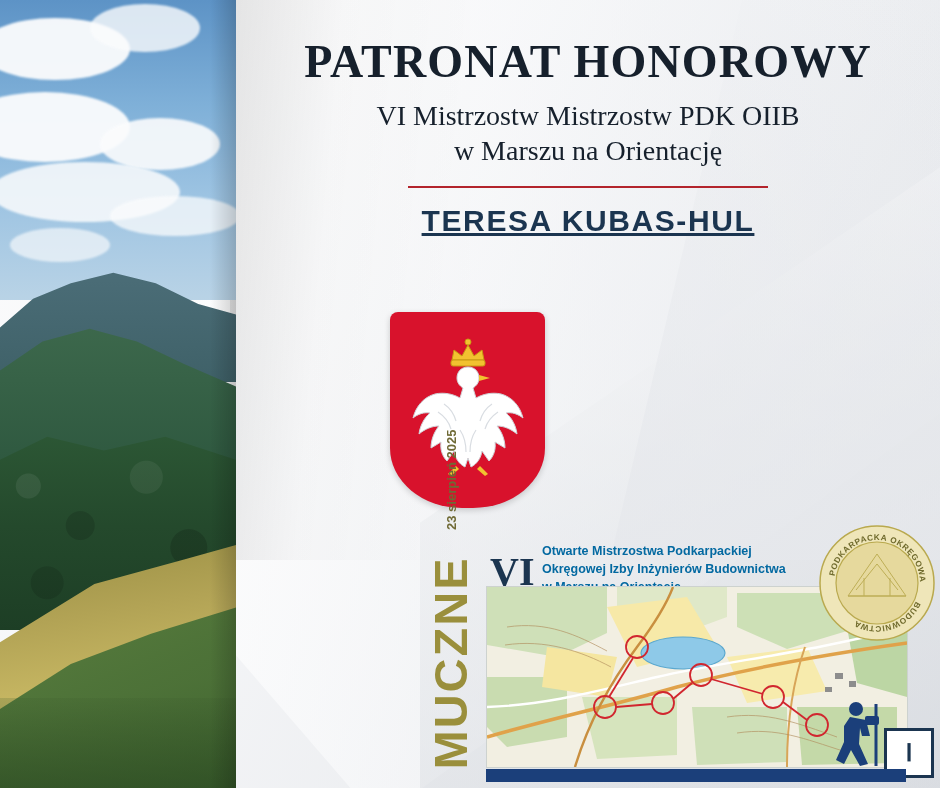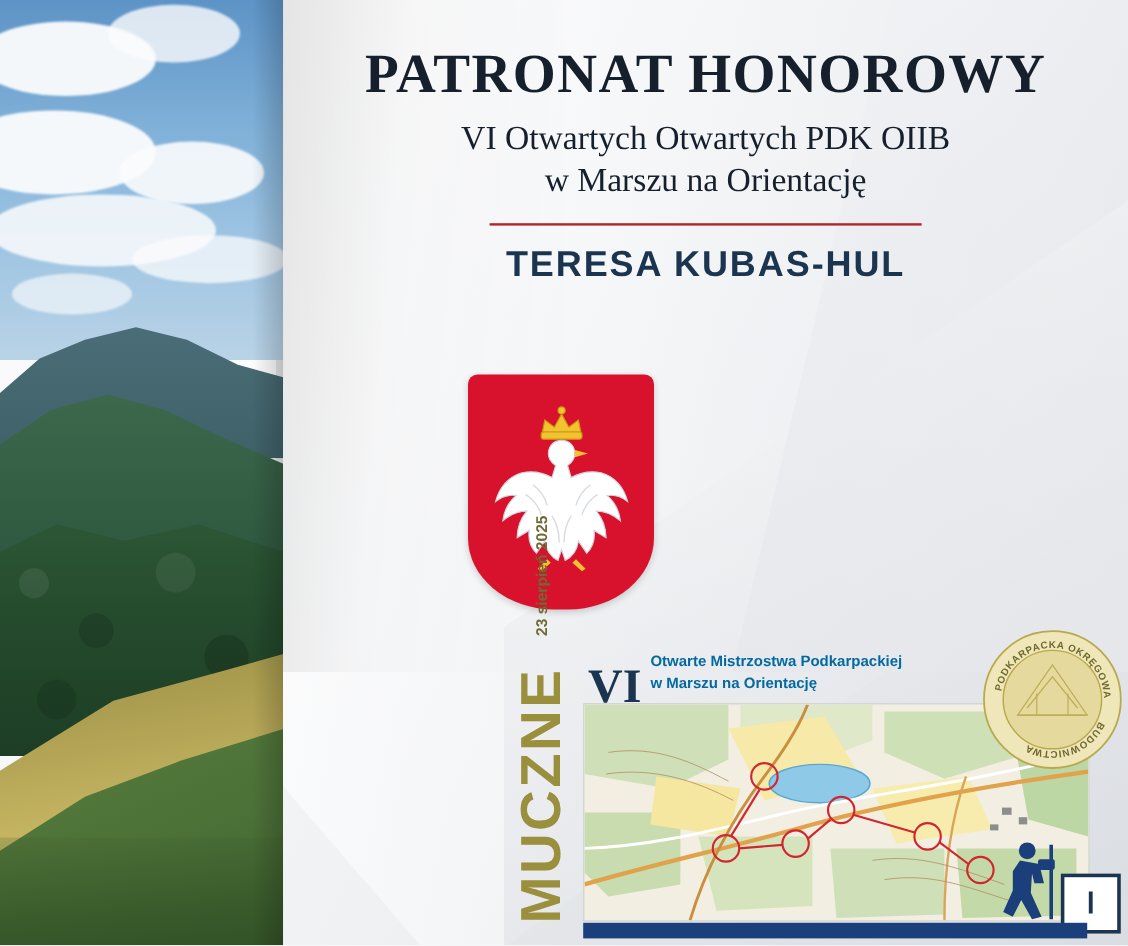--- a/index.html
+++ b/index.html
@@ -166,20 +166,21 @@
     color: #1b3550;
     line-height: 1.45;
   }
   .h-name {
     font-family: "Liberation Sans", sans-serif;
     font-weight: bold;
     font-size: 30px;
     letter-spacing: 1.6px;
     color: #1b3550;
     margin-top: 8px;
+    text-decoration: underline;
   }
 
   
   .emblem {
     position: absolute;
     left: 390px; top: 312px;
     width: 155px; height: 196px;
   }
   .shield {
     position: absolute; inset: 0;
@@ -314,21 +315,21 @@
     <div class="ph-forest"></div>
     <div class="ph-forest-tex"></div>
     <div class="ph-meadow"></div>
     <div class="ph-meadow-green"></div>
     <div class="ph-grass-strip"></div>
     <div class="ph-edge-shadow"></div>
   </div>
 
   <div class="headline">
     <div class="h-main">PATRONAT HONOROWY</div>
-    <div class="h-sub1">VI Otwartych Otwartych PDK OIIB</div>
+    <div class="h-sub1">VI Mistrzostw Mistrzostw PDK OIIB</div>
     <div class="h-sub2">w Marszu na Orientację</div>
     <div class="divider"></div>
     <div class="h-name">TERESA KUBAS-HUL</div>
   </div>
 
   <div class="emblem">
     <div class="shield"></div>
     <svg class="eagle" viewBox="0 0 128 150">
 
       <g>
@@ -361,20 +362,21 @@
 
     <div class="muczne">
       <div class="muczne-word">MUCZNE</div>
     </div>
     <div class="muczne-date">23 sierpień 2025</div>
 
     <div class="roman">VI</div>
 
     <div class="logo-title">
       <div>Otwarte Mistrzostwa Podkarpackiej</div>
+      <div>Okręgowej Izby Inżynierów Budownictwa</div>
       <div>w Marszu na Orientację</div>
     </div>
 
     <div class="map">
       <svg viewBox="0 0 420 180" width="420" height="180">
         <rect x="0" y="0" width="420" height="180" fill="#f2efe2"></rect>
 
         <path d="M0 0 H120 V46 L70 70 L0 58 Z" fill="#cfe0b8"></path>
         <path d="M130 0 H240 V30 L180 52 L130 36 Z" fill="#dfe8c8"></path>
         <path d="M250 6 H360 V44 L300 62 L250 40 Z" fill="#cde0b6"></path>

